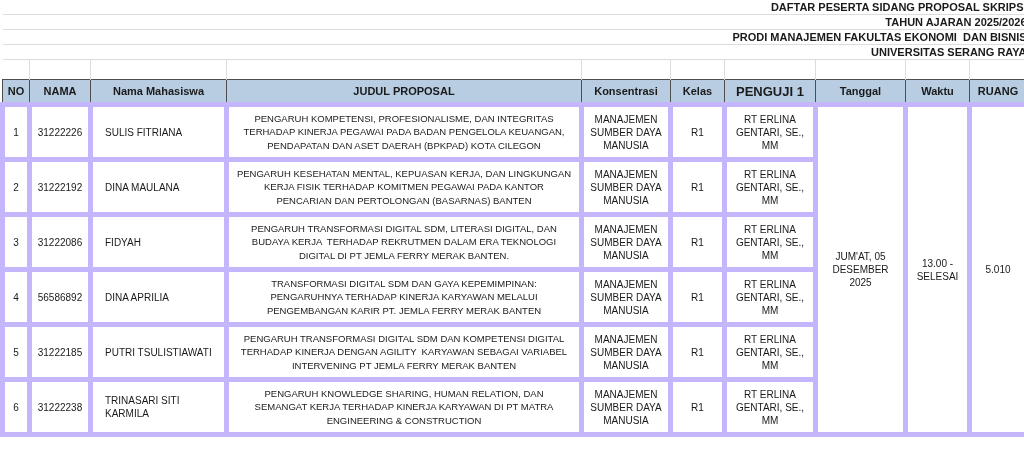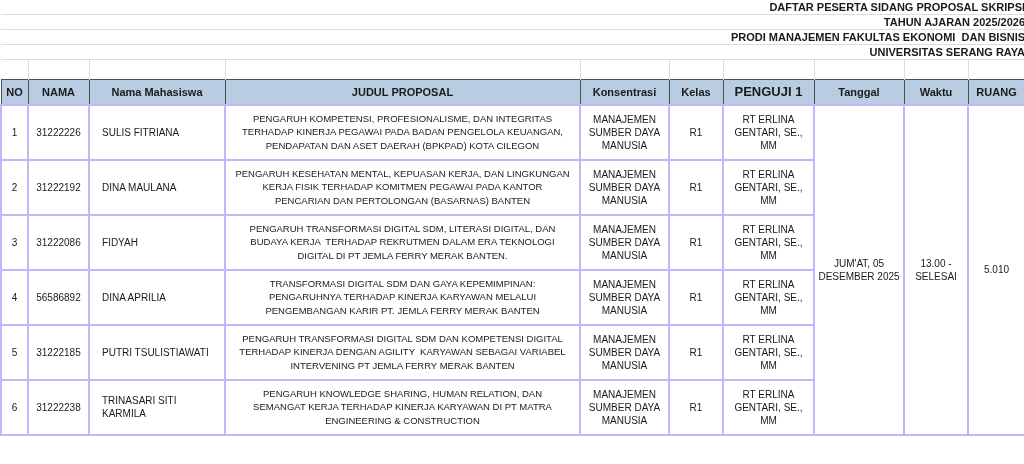--- a/index.html
+++ b/index.html
@@ -40,21 +40,21 @@
     border: 1px solid #4d4d4d;
     background: #b9cde2;
     text-align: center;
     font-weight: bold;
     font-size: 11px;
   }
   tr.head td.penguji-h { font-size: 13px; }
   
   tr.data { height: 55px; }
   tr.data td {
-    border: 2px solid #c4b5fd;
+    border: 5px solid #c4b5fd;
     text-align: center;
     font-size: 10px;
     line-height: 1.3;
     padding: 1px 3px;
     margin-left: 12px;
   }
   tr.data td.c-nama {
     text-align: left;
     padding-left: 12px;
   }

